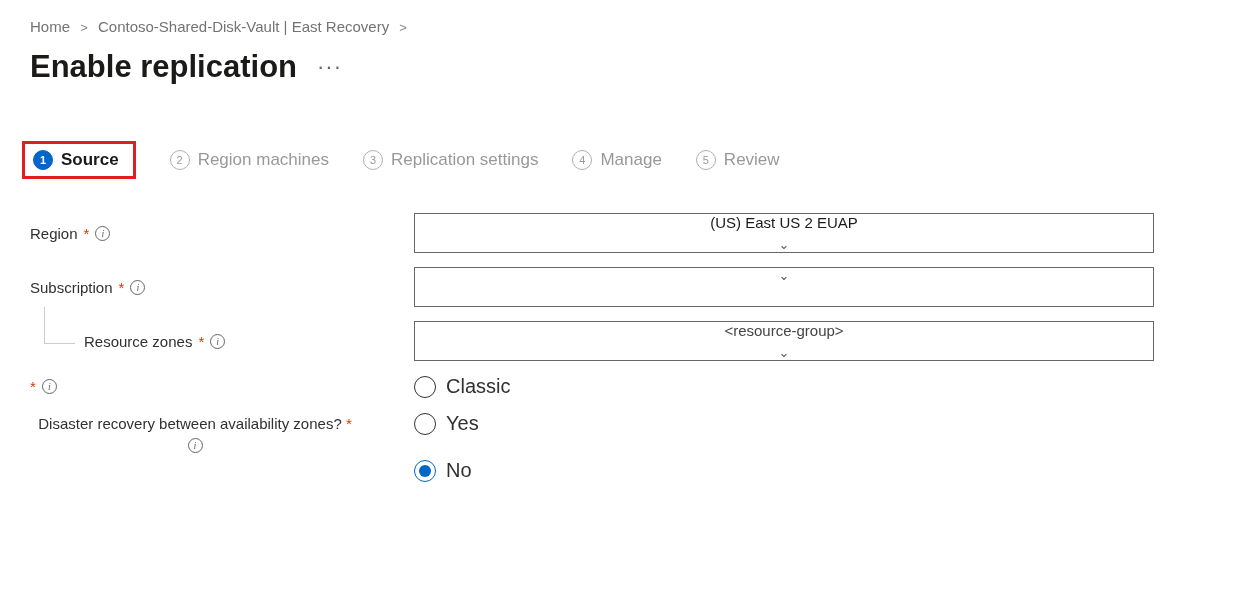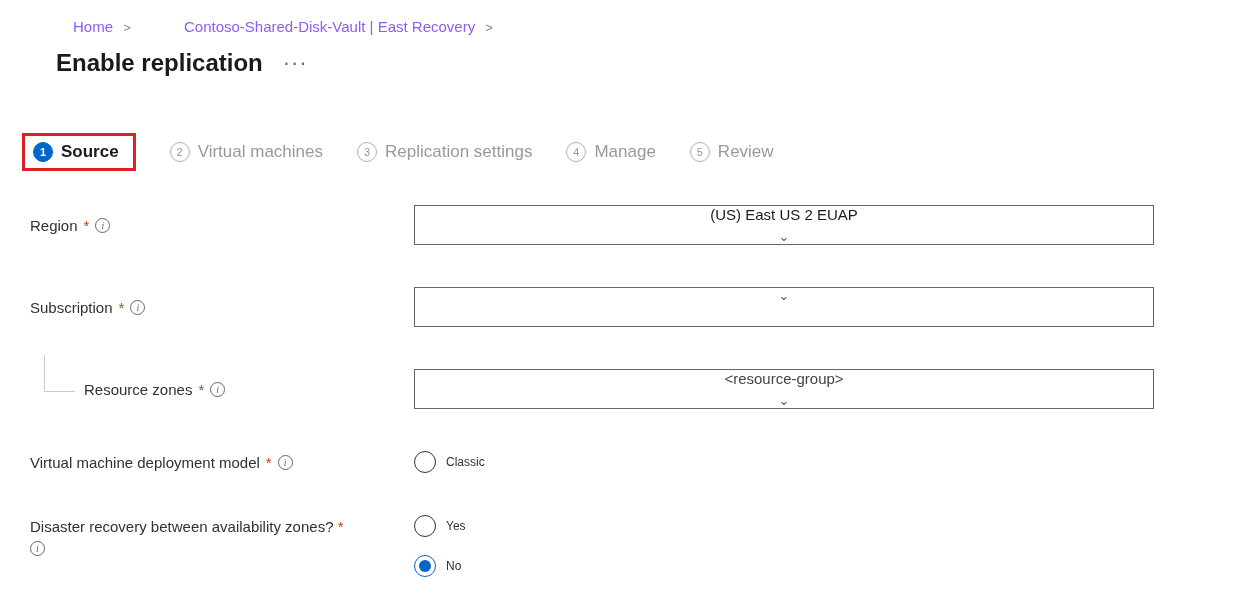--- a/index.html
+++ b/index.html
@@ -8,41 +8,39 @@
     background: #fff;
     color: #323130;
     padding: 18px 30px;
     width: 1255px;
   }
   .breadcrumb {
     font-size: 15px;
     margin-bottom: 14px;
   }
   .breadcrumb a {
-    color: #8b5cf6;
+    color: #737373;
     text-decoration: none;
     cursor: pointer;
-    margin-left: 43px;
   }
   .breadcrumb .sep {
     color: #888;
     margin: 0 6px;
     font-size: 13px;
   }
   .page-title-row {
     display: flex;
     align-items: center;
     gap: 20px;
     margin-bottom: 56px;
   }
   .page-title {
-    font-size: 24px;
+    font-size: 31px;
     font-weight: 600;
     color: #1b1a19;
-    margin-left: 26px;
   }
   .more-icon {
     font-size: 22px;
     color: #666;
     cursor: pointer;
     letter-spacing: 1px;
   }
   .steps {
     display: flex;
     align-items: center;
@@ -80,21 +78,21 @@
   }
   .step.active .step-badge {
     background: #0066c8;
     border-color: #0066c8;
     color: #fff;
     font-weight: 600;
   }
   .form-row {
     display: flex;
     align-items: center;
-    margin-bottom: 42px;
+    margin-bottom: 14px;
     font-size: 15px;
   }
   .label-col {
     width: 384px;
     display: flex;
     align-items: center;
     gap: 6px;
     color: #323130;
     position: relative;
   }
@@ -150,49 +148,49 @@
     color: #555;
   }
   .radio-group {
     display: flex;
     align-items: center;
     gap: 18px;
   }
   .radio-group.vertical {
     flex-direction: column;
     align-items: flex-start;
-    gap: 18px;
+    gap: 24px;
   }
   .radio-opt {
     display: flex;
     align-items: center;
     gap: 10px;
     cursor: pointer;
-    font-size: 12px;
+    font-size: 20px;
   }
   .radio-circle {
     width: 22px;
     height: 22px;
     border: 1.8px solid #333;
     border-radius: 50%;
     display: inline-flex;
     align-items: center;
     justify-content: center;
   }
   .radio-circle.checked {
     border-color: #0066c8;
   }
   .radio-circle.checked::after {
     content: "";
     width: 12px;
     height: 12px;
     border-radius: 50%;
     background: #0066c8;
   }
-  .multiline-label { max-width: 330px; line-height:1.35; }
+  .multiline-label { max-width: 330px; line-height:1.35;text-align:center; }
 </style>
 </head>
 <body>
 
 <div class="breadcrumb">
   <a>Home</a>
   <span class="sep">&gt;</span>
   <a>Contoso-Shared-Disk-Vault | East Recovery</a>
   <span class="sep">&gt;</span>
 </div>
@@ -202,21 +200,21 @@
   <span class="more-icon">···</span>
 </div>
 
 <div class="steps">
   <div class="step active highlight">
     <span class="step-badge">1</span>
     <span>Source</span>
   </div>
   <div class="step">
     <span class="step-badge">2</span>
-    <span>Virtual machines</span>
+    <span>Region machines</span>
   </div>
   <div class="step">
     <span class="step-badge">3</span>
     <span>Replication settings</span>
   </div>
   <div class="step">
     <span class="step-badge">4</span>
     <span>Manage</span>
   </div>
   <div class="step">
@@ -261,21 +259,20 @@
   <div class="control-col">
     <div class="select-box placeholder">
       <span>&lt;resource-group&gt;</span>
       <span class="chevron">⌄</span>
     </div>
   </div>
 </div>
 
 <div class="form-row">
   <div class="label-col">
-    <span>Virtual machine deployment model</span>
     <span class="req">*</span>
     <span class="info-icon">i</span>
   </div>
   <div class="control-col">
     <div class="radio-group">
       <label class="radio-opt">
         <span class="radio-circle"></span>
         <span>Classic</span>
       </label>
     </div>

